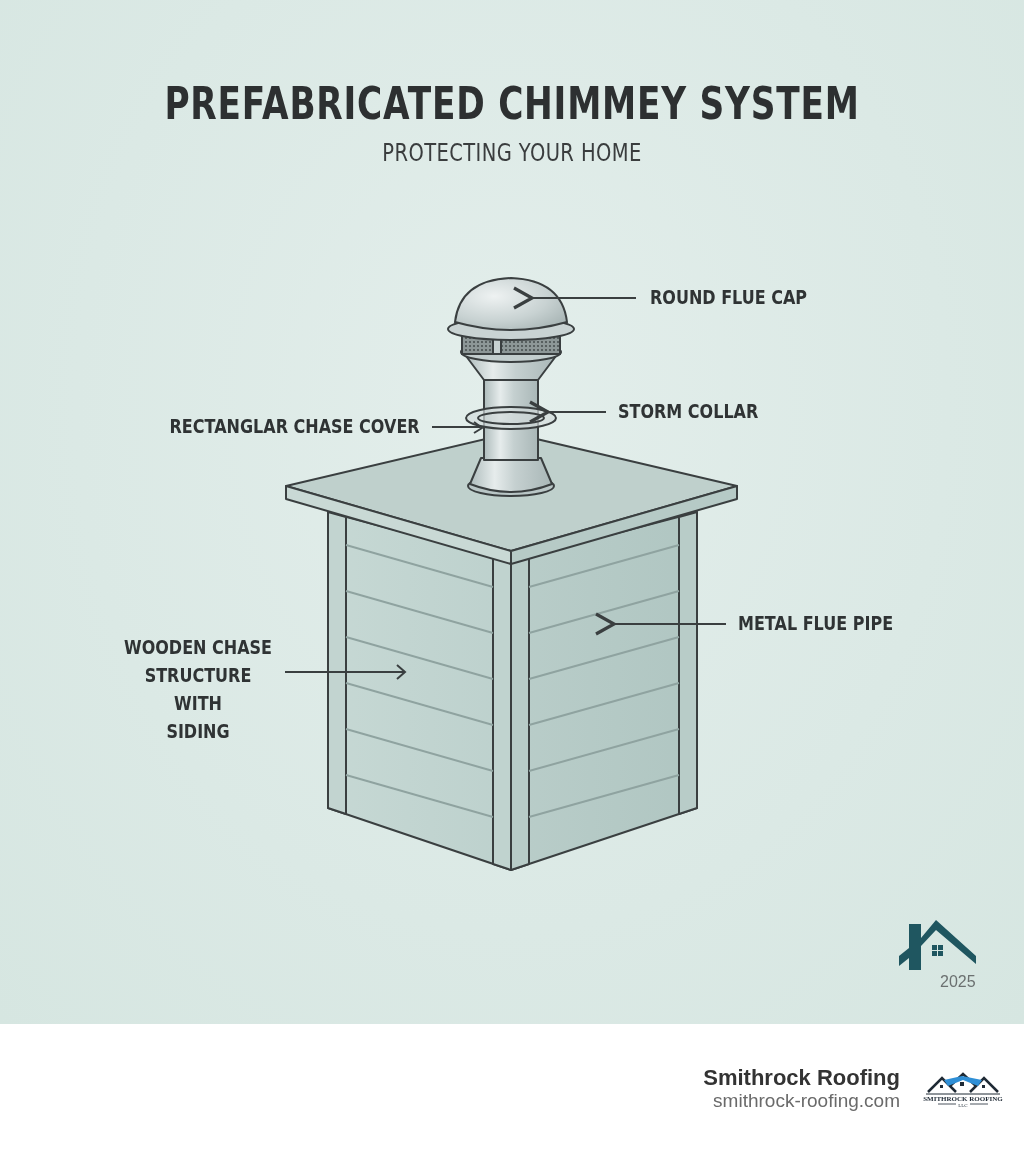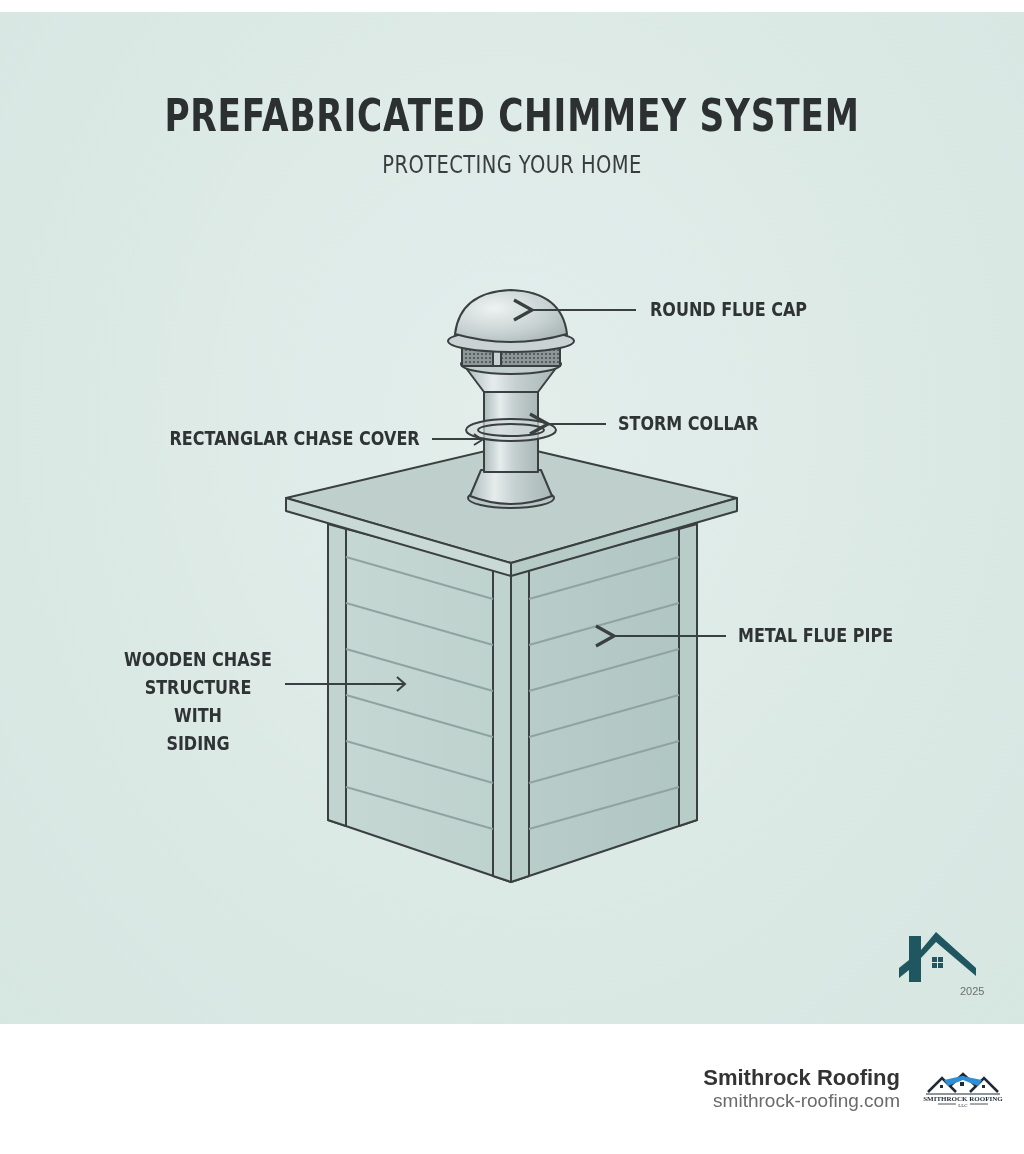--- a/index.html
+++ b/index.html
@@ -1,25 +1,25 @@
 <!DOCTYPE html>
 <html><head>
   <meta charset="utf-8">
   <style>
     html, body { margin: 0; padding: 0; }
     body { width: 1024px; height: 1154px; background: #ffffff; position: relative; overflow: hidden; font-family: "Liberation Sans", sans-serif; }
-    .panel { position: absolute; left: 0; top: 12px; width: 1024px; height: 1024px; background: radial-gradient(ellipse at 50% 40%, #e3eeeb 0%, #dbe9e5 60%, #d6e6e1 100%); }
+    .panel { position: absolute; left: 0; top: 0; width: 1024px; height: 1024px; background: radial-gradient(ellipse at 50% 40%, #e3eeeb 0%, #dbe9e5 60%, #d6e6e1 100%); }
     .title { position: absolute; top: 78px; left: 0; width: 1024px; text-align: center; font-family: "DejaVu Sans", sans-serif; font-weight: bold; font-size: 44px; letter-spacing: 1px; color: #2d3031; transform: scaleX(0.78); transform-origin: center; }
     .subtitle { position: absolute; top: 138px; left: 0; width: 1024px; text-align: center; font-family: "DejaVu Sans", sans-serif; font-size: 25px; color: #3a3d3e; transform: scaleX(0.78); transform-origin: center; letter-spacing: 0.5px; }
     .diagram { position: absolute; left: 0; top: 0; }
     .label { position: absolute; font-family: "DejaVu Sans", sans-serif; font-weight: bold; font-size: 20px; color: #2f3334; transform: scaleX(0.8); white-space: nowrap; }
     .label-left { transform-origin: right center; text-align: right; }
     .label-right { transform-origin: left center; }
     .label-multi { text-align: center; line-height: 28px; transform-origin: center; white-space: normal; }
-    .year { position: absolute; left: 940px; top: 973px; font-size: 11px; color: #6b7070; margin-left: 20px; }
+    .year { position: absolute; left: 940px; top: 973px; font-size: 16px; color: #6b7070; }
     .house { position: absolute; left: 897px; top: 918px; }
     .footer { position: absolute; left: 0; top: 1024px; width: 1024px; height: 130px; background: #ffffff; }
     .brand-name { position: absolute; right: 124px; top: 1065px; font-weight: bold; font-size: 22px; color: #333333; }
     .brand-url { position: absolute; right: 124px; top: 1090px; font-size: 19px; color: #6a6a6a; text-align: center; }
     .brand-logo { position: absolute; left: 922px; top: 1070px; }
   </style>
 </head>
 <body>
 
 <div class="panel">

